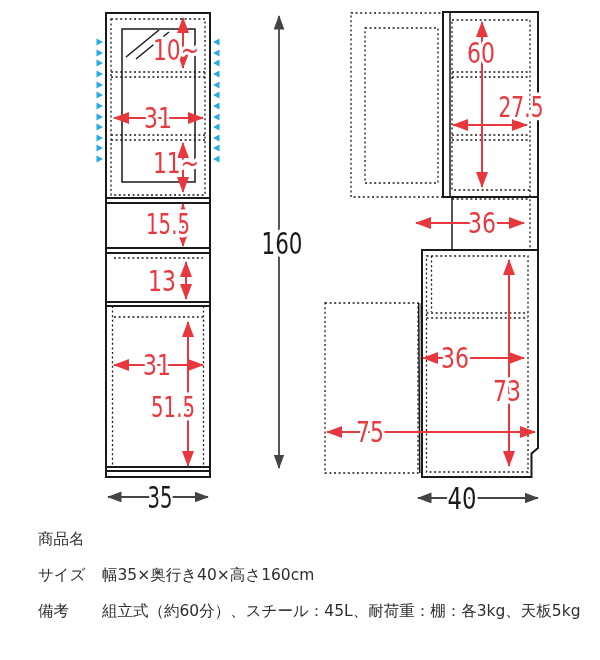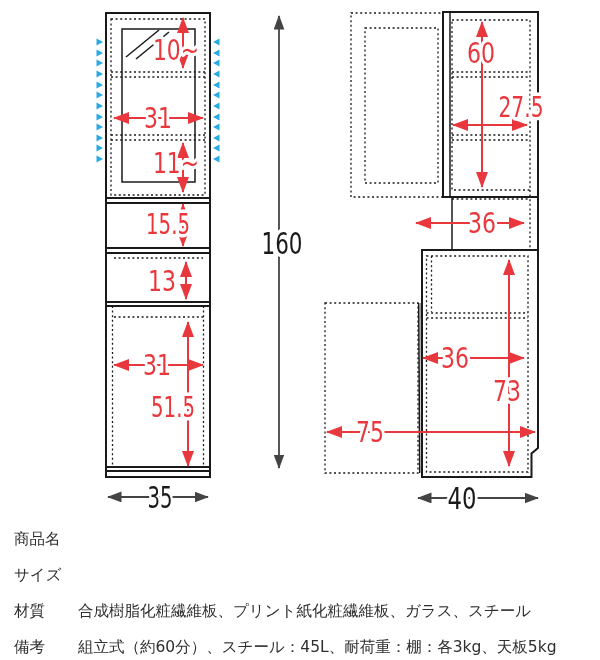--- a/index.html
+++ b/index.html
@@ -20,21 +20,21 @@
   text.dim {
     paint-order:stroke; stroke:#ffffff; stroke-width:7; stroke-linejoin:round;
     text-anchor:middle; font-family:"DejaVu Sans","Liberation Sans",sans-serif;
   }
   text.redtxt { fill:#e8383d; font-size:29px; }
   text.blktxt { fill:#1a1a1a; font-size:31px; }
 
   
   .spec { position:absolute; left:0; top:521px; width:600px; color:#2e2e2e; font-size:15.5px; }
   .spec-row { display:flex; height:36px; align-items:center; }
-  .spec-label { width:64px; margin-left:14px; flex:none; }
+  .spec-label { width:64px; margin-left:38px; flex:none; }
   .spec-value { flex:1; white-space:nowrap; }
 </style>
 </head>
 <body>
 
 <div class="canvas">
 
   <svg width="600" height="518" viewBox="0 0 600 518">
     <defs>
       <marker id="mr" markerWidth="9" markerHeight="8" refX="7.5" refY="3" orient="auto-start-reverse">
@@ -185,24 +185,21 @@
       <text class="dim blktxt" x="462" y="509" textLength="29" lengthAdjust="spacingAndGlyphs">40</text>
     </g>
   </svg>
 
   <div class="spec">
     <div class="spec-row">
       <div class="spec-label">商品名</div>
     </div>
     <div class="spec-row">
       <div class="spec-label">サイズ</div>
-    </div>
-    <div class="spec-row">
-      <div class="spec-label">材質</div>
-      <div class="spec-value">合成樹脂化粧繊維板、プリント紙化粧繊維板、ガラス、スチール</div>
+      <div class="spec-value">幅35×奥行き40×高さ160cm</div>
     </div>
     <div class="spec-row">
       <div class="spec-label">備考</div>
       <div class="spec-value">組立式（約60分）、スチール：45L、耐荷重：棚：各3kg、天板5kg</div>
     </div>
   </div>
 
 </div>
 
 </body></html>

